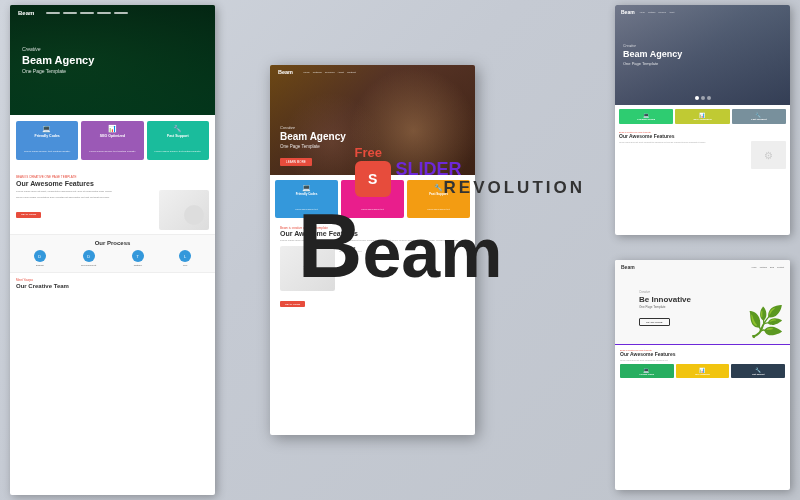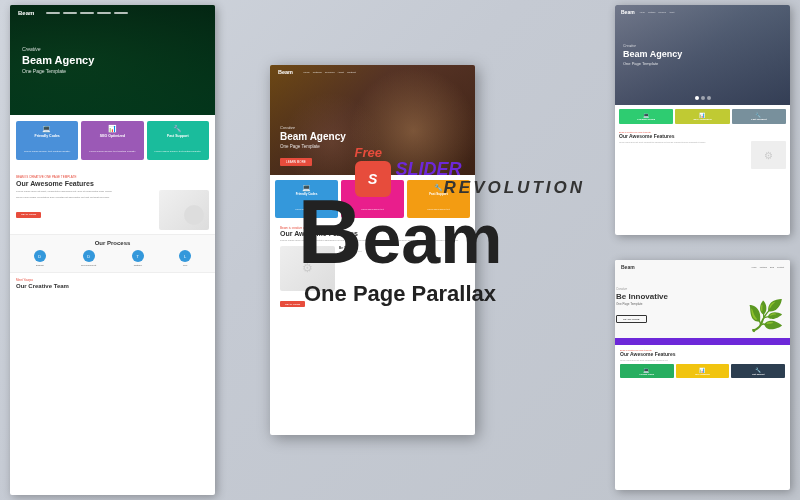--- a/index.html
+++ b/index.html
@@ -324,21 +324,20 @@
 
     
     .slider-badge {
       position: absolute;
       right: 215px;
       top: 145px;
       z-index: 20;
       display: flex;
       flex-direction: column;
       align-items: flex-start;
-      font-style: italic;
     }
 
     .slider-badge .free-label {
       font-size: 13px;
       font-weight: bold;
       color: #e74c3c;
       margin-bottom: 0px;
     }
 
     .slider-badge .badge-row {
@@ -768,22 +767,22 @@
     }
 
     .preview-right-bottom .hero {
       width: 100%;
       height: 85px;
       background: #f8f8f8;
       position: relative;
       display: flex;
       flex-direction: column;
       justify-content: center;
-      padding: 1px;
-      border-bottom: 7px solid #6d28d9;
+      padding: 24px;
+      border-bottom: 1px solid #6d28d9;
     }
 
     .preview-right-bottom .rb-nav {
       position: absolute;
       top: 4px;
       left: 0;
       right: 0;
       display: flex;
       align-items: center;
       padding: 0 6px;
@@ -994,21 +993,20 @@
   </div>
 
   <div class="center-content">
     <div class="center-title">
       <div class="center-title-line1">
         <span class="big-b">B</span>
         <span class="eam">eam</span>
       </div>
     </div>
     <div class="center-subtitle">
-      <span class="line1">One Page Parallax</span>
     </div>
   </div>
 
   <div class="slider-badge">
     <span class="free-label">Free</span>
     <div class="badge-row">
       <div class="slider-icon">
         <span>S</span>
       </div>
       <div class="slider-text">

